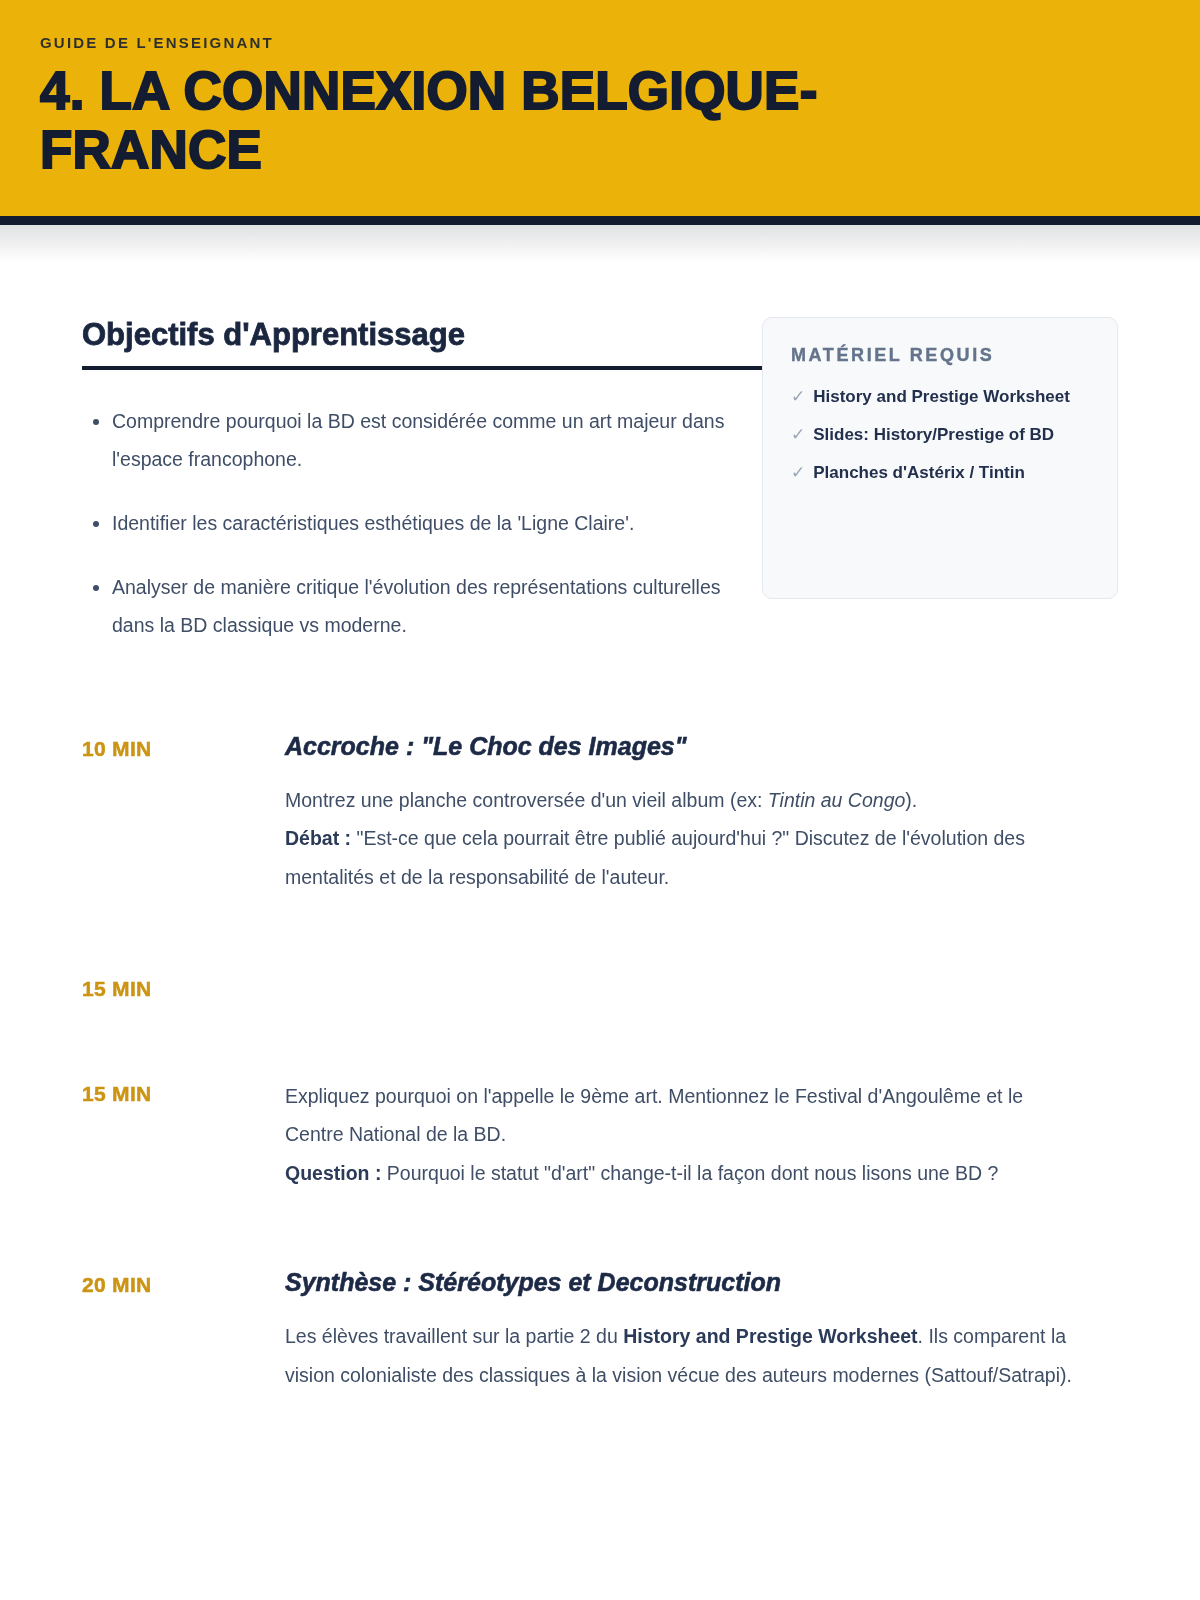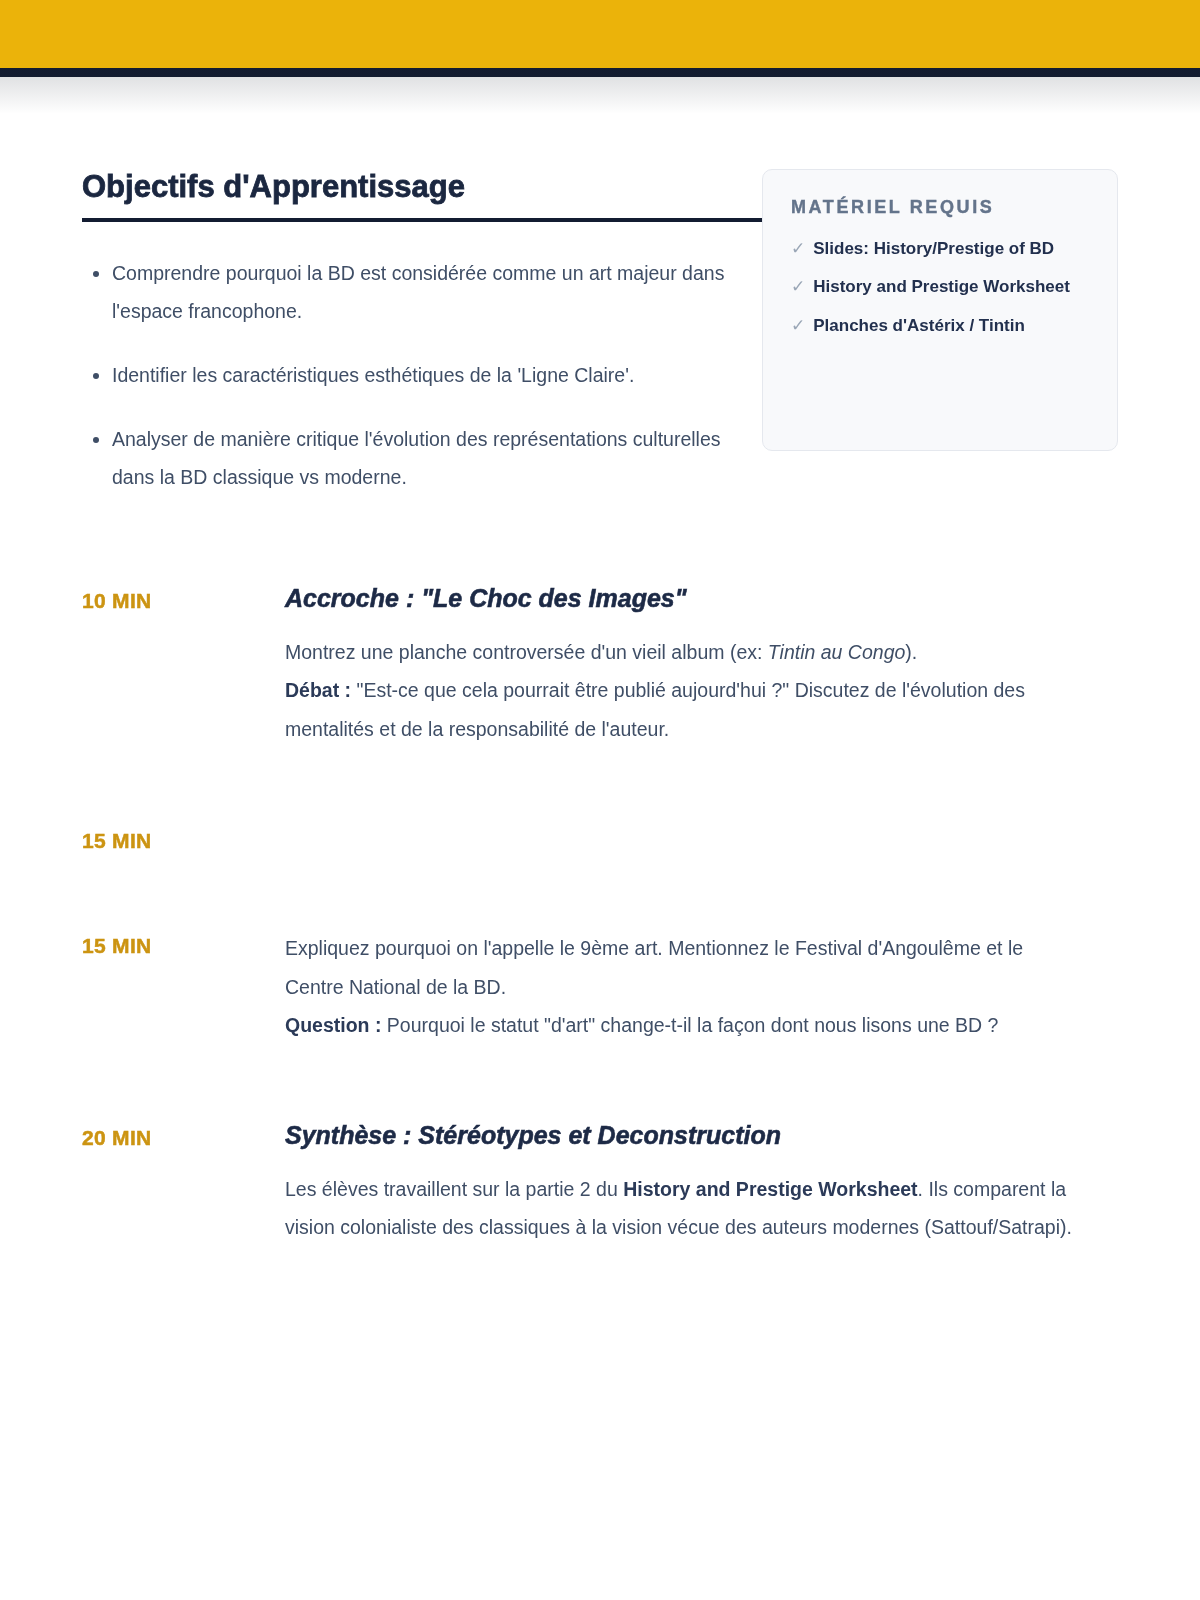--- a/index.html
+++ b/index.html
@@ -110,38 +110,42 @@
     color:#1D2A46;
     -webkit-text-stroke:0.6px #1D2A46;
   }
   .step-body{margin:0;max-width:800px;font-size:19.5px;line-height:1.97;color:var(--c-body);}
   .step-body b{color:#2B3A58;}
 </style>
 </head>
 <body>
 
 <header class="page-header">
+  <div class="header-left">
+    <div class="eyebrow">GUIDE DE L'ENSEIGNANT</div>
+    <h1 class="big-title">4. LA CONNEXION BELGIQUE-FRANCE</h1>
+  </div>
 </header>
 
 <main class="content">
 
   <section class="columns">
     <div class="left-col">
       <h2 class="section-heading">Objectifs d'Apprentissage</h2>
       <ul class="objectives">
           <li>Comprendre pourquoi la BD est considérée comme un art majeur dans l'espace francophone.</li>
           <li>Identifier les caractéristiques esthétiques de la 'Ligne Claire'.</li>
           <li>Analyser de manière critique l'évolution des représentations culturelles dans la BD classique vs moderne.</li>
         </ul>
     </div>
     <aside class="materials-card">
       <h3 class="materials-title">MATÉRIEL REQUIS</h3>
       <div class="materials-list">
+          <div class="material-item"><span class="check-icon">✓</span><span>History and Prestige Worksheet</span></div>
           <div class="material-item"><span class="check-icon">✓</span><span>Slides: History/Prestige of BD</span></div>
-          <div class="material-item"><span class="check-icon">✓</span><span>History and Prestige Worksheet</span></div>
           <div class="material-item"><span class="check-icon">✓</span><span>Planches d'Astérix / Tintin</span></div>
         </div>
     </aside>
   </section>
 
   <section class="lesson">
     <div class="steps">
         <div class="step">
           <div class="step-time">10 MIN</div>
           <div class="step-content">

